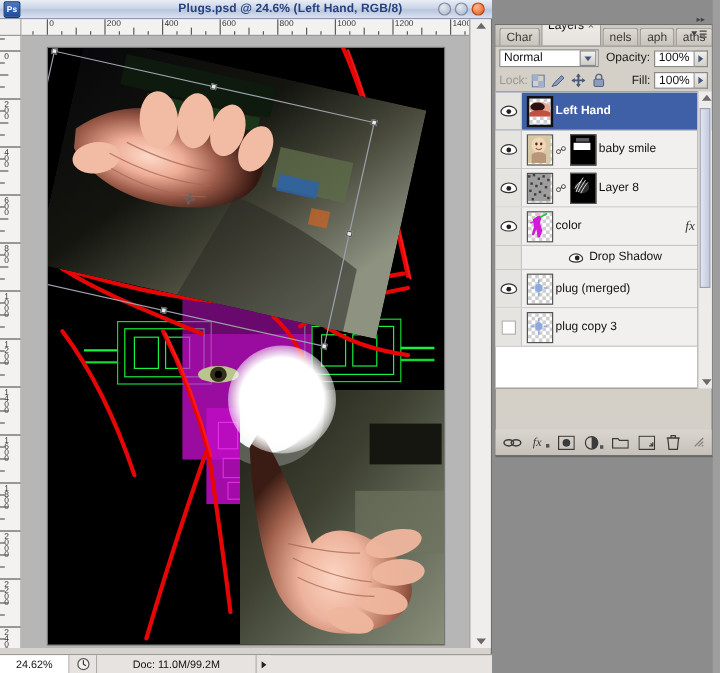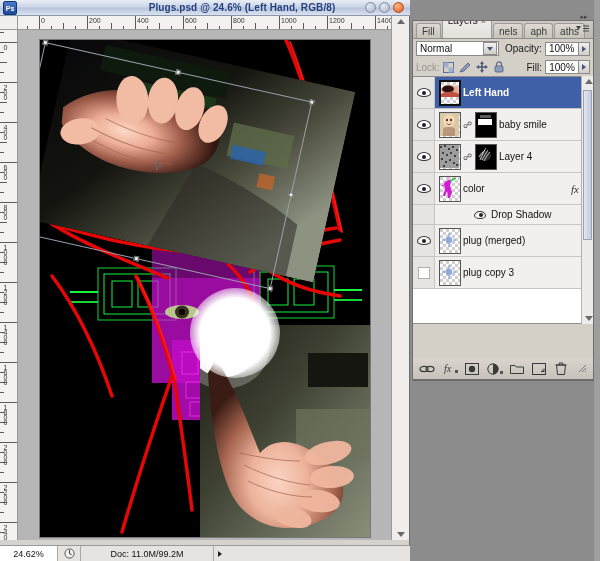--- a/index.html
+++ b/index.html
@@ -615,21 +615,21 @@
       <div class="doc-tri">
         <div class="tri-right" style="border-left-color:#222;"></div>
       </div>
     </div>
   </div>
 
   <div class="palette">
     <div class="pal-grip">▸▸</div>
 
     <div class="tabrow">
-      <div class="tab"><span>Fill</span></div>
+      <div class="tab"><span>Char</span></div>
       <div class="tab active">
         <span>Layers</span><span class="x">×</span>
       </div>
       <div class="tab"><span>nels</span></div>
       <div class="tab"><span>aph</span></div>
       <div class="tab"><span>aths</span></div>
       <div class="pal-menu">
         <svg width="13" height="10">
             <polygon points="0,2 5,2 2.5,6" fill="#444"></polygon>
             <g stroke="#444" stroke-width="1">
@@ -765,21 +765,21 @@
             <rect width="20" height="24" fill="#000"></rect>
             <g stroke="#ffffff" stroke-width="0.8" fill="none" opacity="0.9">
               <path d="M5 16 C 7 11, 9 7, 11 4"></path>
               <path d="M7 16 C 9 12, 11 9, 13 6"></path>
               <path d="M9 17 C 11 13, 13 10, 15 8"></path>
               <path d="M4 13 C 6 10, 8 8, 10 6"></path>
             </g>
             <ellipse cx="10" cy="12" rx="6" ry="5" fill="#ffffff" opacity="0.18"></ellipse>
           </svg>
         </div>
-        <span class="lname">Layer 4</span>
+        <span class="lname">Layer 8</span>
       </div>
 
       <div class="lrow">
         <div class="eyecell">
             <span class="eye-ico"></span>
           </div>
         <div class="thumb">
           <svg width="20" height="24" style="position:absolute;left:-1px;top:-1px;">
             <path d="M9 4 L11 3 L12 6 L11 10 L13 16 L11 22 L9 22 L8 15 L6 20 L4 20 L6 13 L5 7 Z" fill="#d31ad6"></path>
             <path d="M11 5 L17 2" stroke="#25c63c" stroke-width="1.4"></path>

